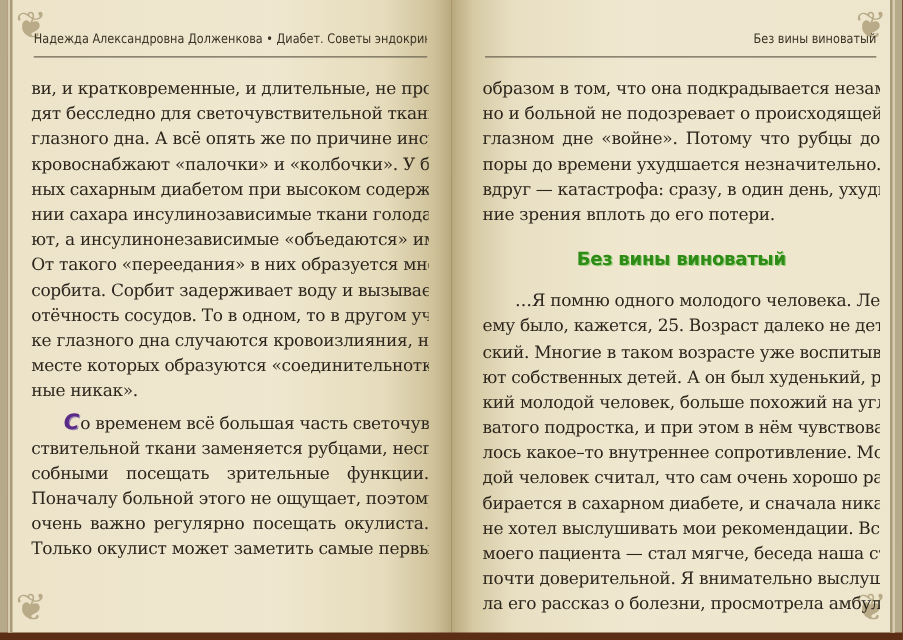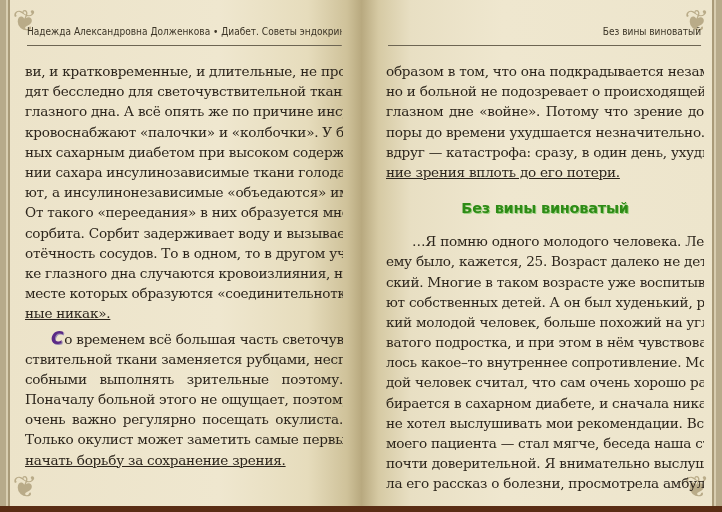--- a/index.html
+++ b/index.html
@@ -46,21 +46,21 @@
   .left .running-head { left:21px; width:366px; transform-origin:left top; }
   .right .running-head { left:27px; width:364px; text-align:right; transform-origin:left top; }
   .text {
     position:absolute; top:61px;
     font-size:13.6px; line-height:20.2px; color:#2c251c;
     letter-spacing:-0.25px;
   }
   .left .text { left:19px; width:318px; }
   .right .text { left:25px; width:318px; }
   .line { white-space:nowrap; text-align:justify; text-align-last:justify; height:20.2px; overflow:hidden; }
-  .line.last { text-align-last:left;text-decoration:underline; }
+  .line.last { text-align-last:left; }
   .line.indent { padding-left:26px; }
   .dropcap {
     font-family:"DejaVu Sans", sans-serif; font-style:italic; font-weight:bold;
     color:#5b2a86; font-size:17px; text-shadow:1px 1px 0 #9a8ab0;
     margin-right:1px;
   }
   .heading {
     font-family:"DejaVu Sans", sans-serif; font-weight:bold; color:#2e8b16;
     text-align:center; font-size:14.5px; height:40px; line-height:40px;
     text-shadow:1px 1px 0 #9bd07f;
@@ -89,40 +89,39 @@
         <div class="line">От такого «переедания» в них образуется много</div>
         <div class="line">сорбита. Сорбит задерживает воду и вызывает</div>
         <div class="line">отёчность сосудов. То в одном, то в другом участ-</div>
         <div class="line">ке глазного дна случаются кровоизлияния, на</div>
         <div class="line">месте которых образуются «соединительноткан-</div>
         <div class="line last">ные никак».</div>
       </div>
       <div style="margin-top:5px;">
         <div class="line indent"><span class="dropcap">С</span><span>о временем всё большая часть светочув-</span></div>
         <div class="line">ствительной ткани заменяется рубцами, неспо-</div>
-        <div class="line">собными выполнять зрительные поэтому.</div>
+        <div class="line">собными посещать зрительные функции.</div>
         <div class="line">Поначалу больной этого не ощущает, поэтому</div>
         <div class="line">очень важно регулярно посещать окулиста.</div>
         <div class="line">Только окулист может заметить самые первые</div>
-        <div class="line last">начать борьбу за сохранение зрения.</div>
       </div>
 
     </div>
   </div>
 
   <div class="page right">
     <div class="corner" style="right:2px;top:4px;">❦</div>
     <div class="corner" style="right:2px;bottom:2px;">❦</div>
     <div class="running-head">Без вины виноватый</div>
 
     <div class="text">
       <div>
         <div class="line">образом в том, что она подкрадывается незамет-</div>
         <div class="line">но и больной не подозревает о происходящей на</div>
-        <div class="line">глазном дне «войне». Потому что зрение до</div>
+        <div class="line">глазном дне «войне». Потому что рубцы до</div>
         <div class="line">поры до времени ухудшается незначительно. И</div>
         <div class="line">вдруг — катастрофа: сразу, в один день, ухудше-</div>
         <div class="line last">ние зрения вплоть до его потери.</div>
       </div>
       <div class="heading" style="margin-top:6px;">Без вины виноватый</div>
       <div style="margin-top:3px;">
         <div class="line indent">…Я помню одного молодого человека. Лет</div>
         <div class="line">ему было, кажется, 25. Возраст далеко не дет-</div>
         <div class="line">ский. Многие в таком возрасте уже воспитыва-</div>
         <div class="line">ют собственных детей. А он был худенький, роб-</div>

